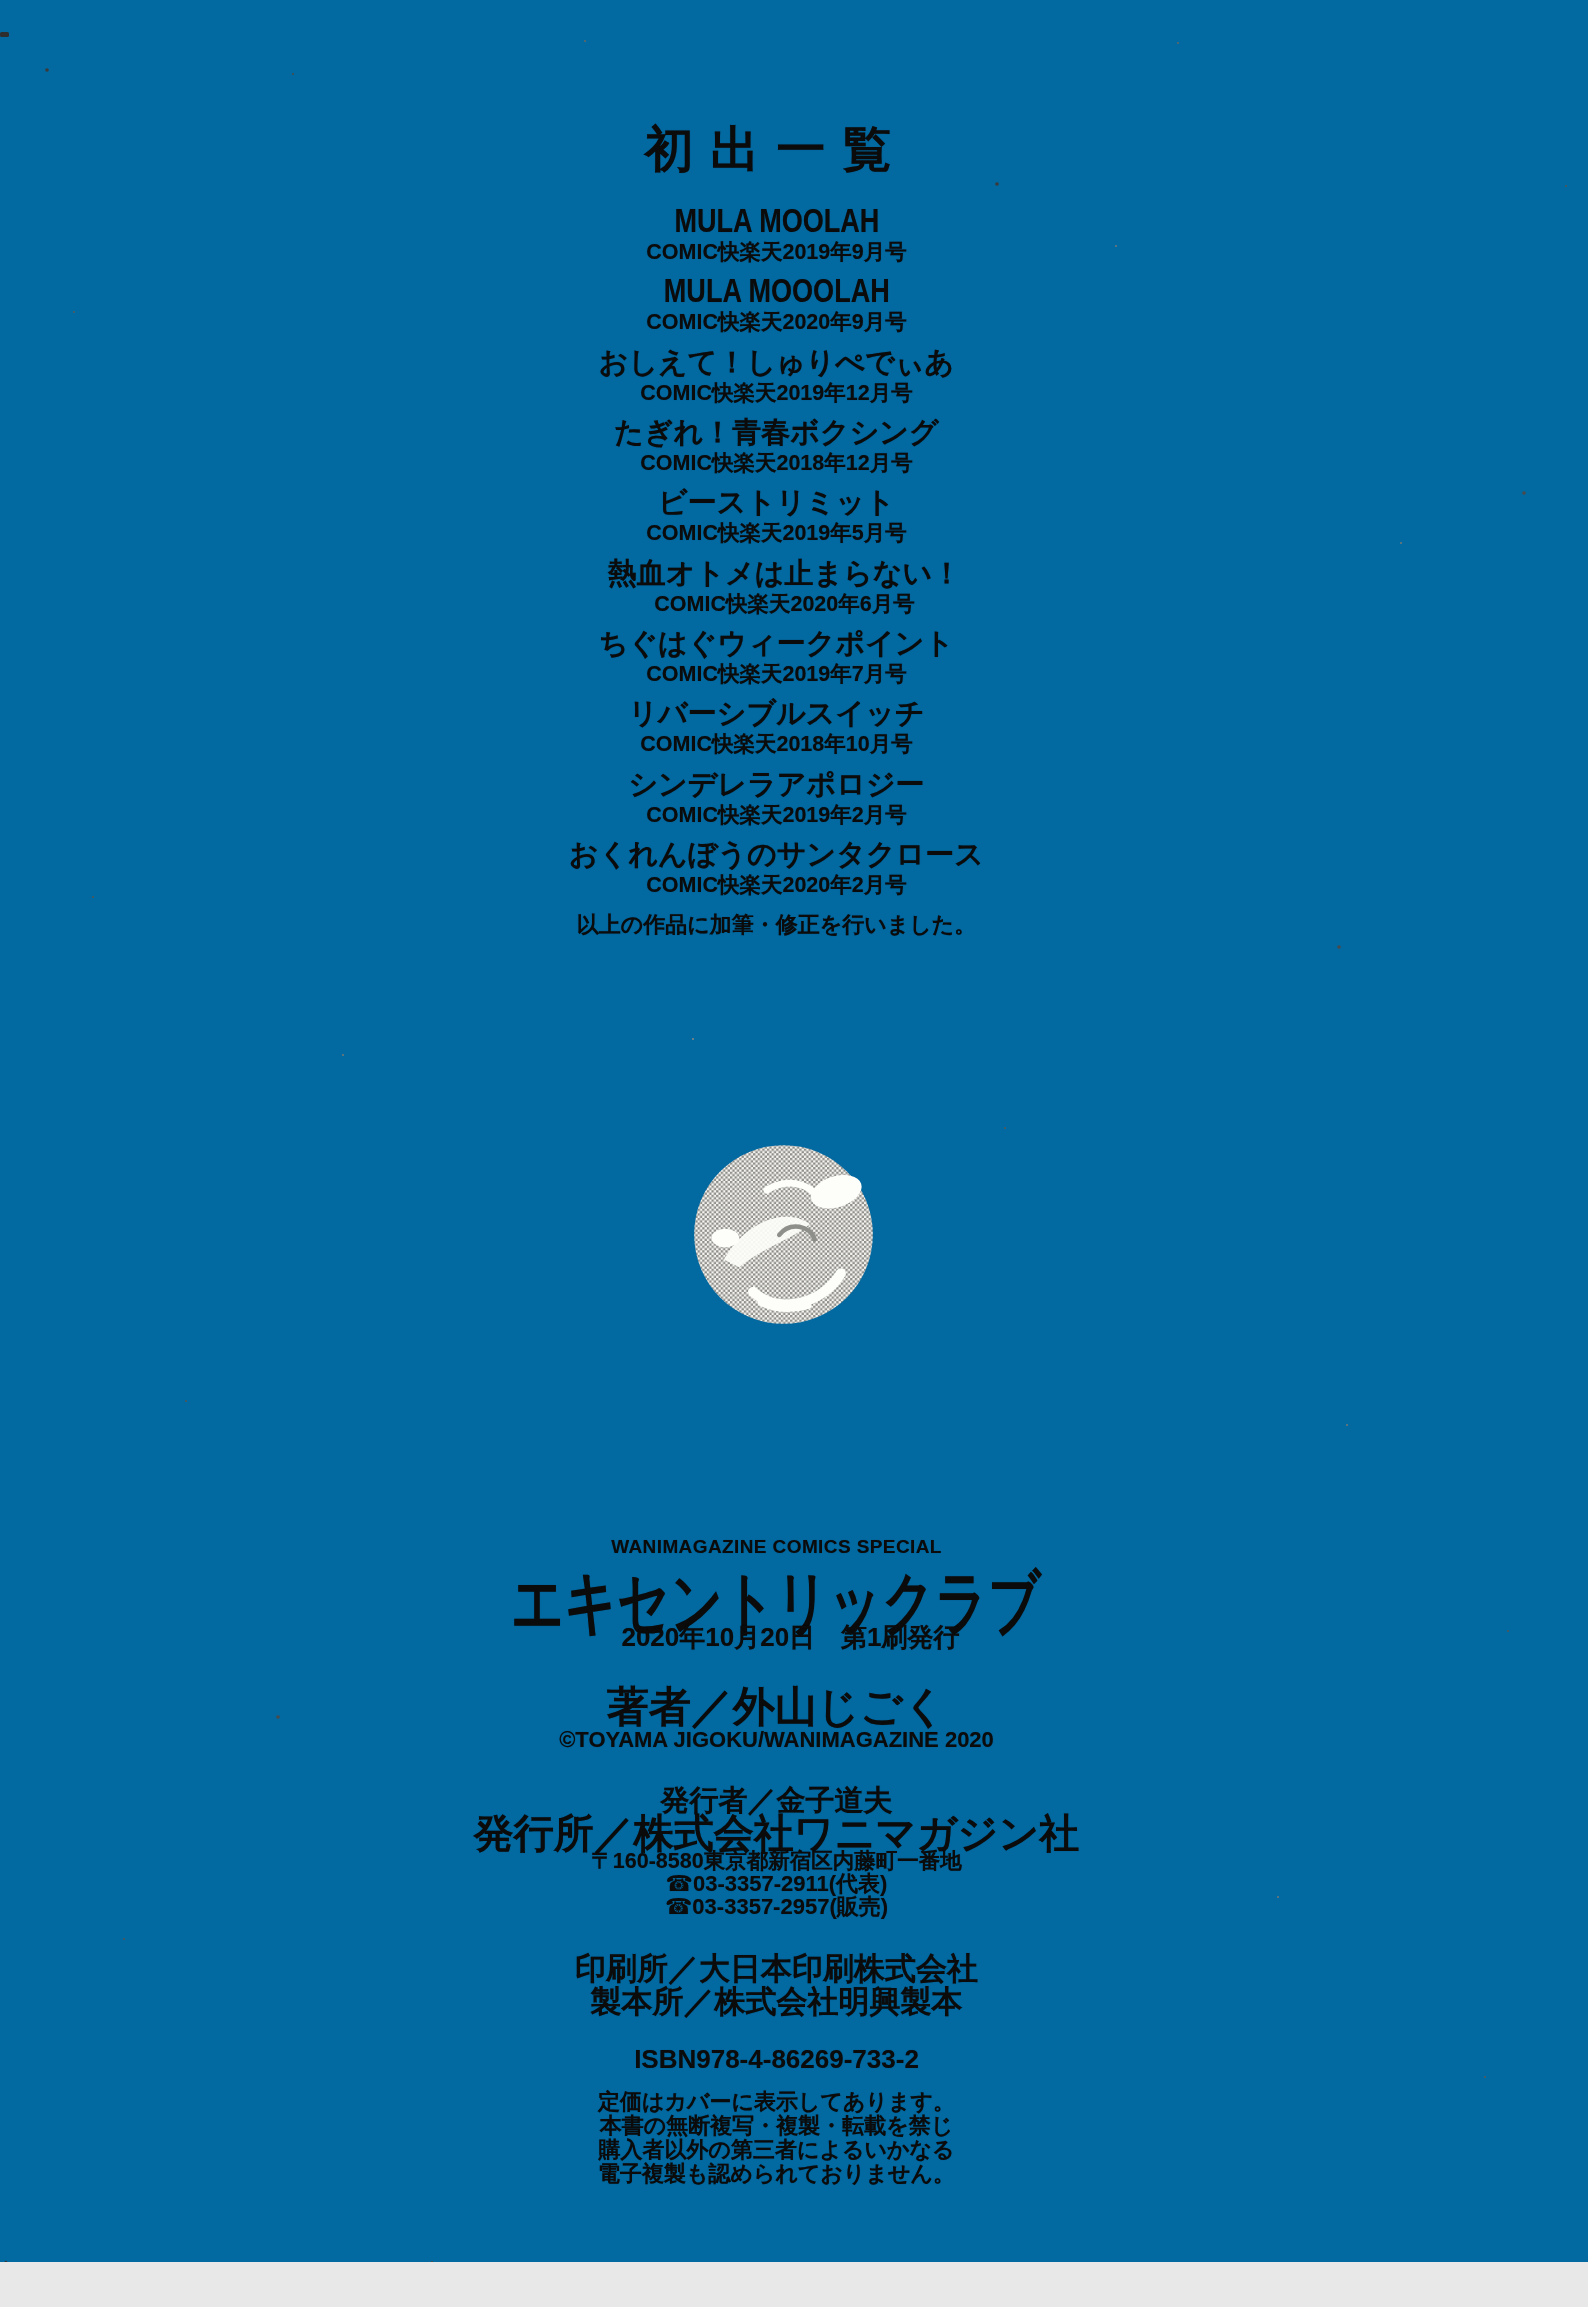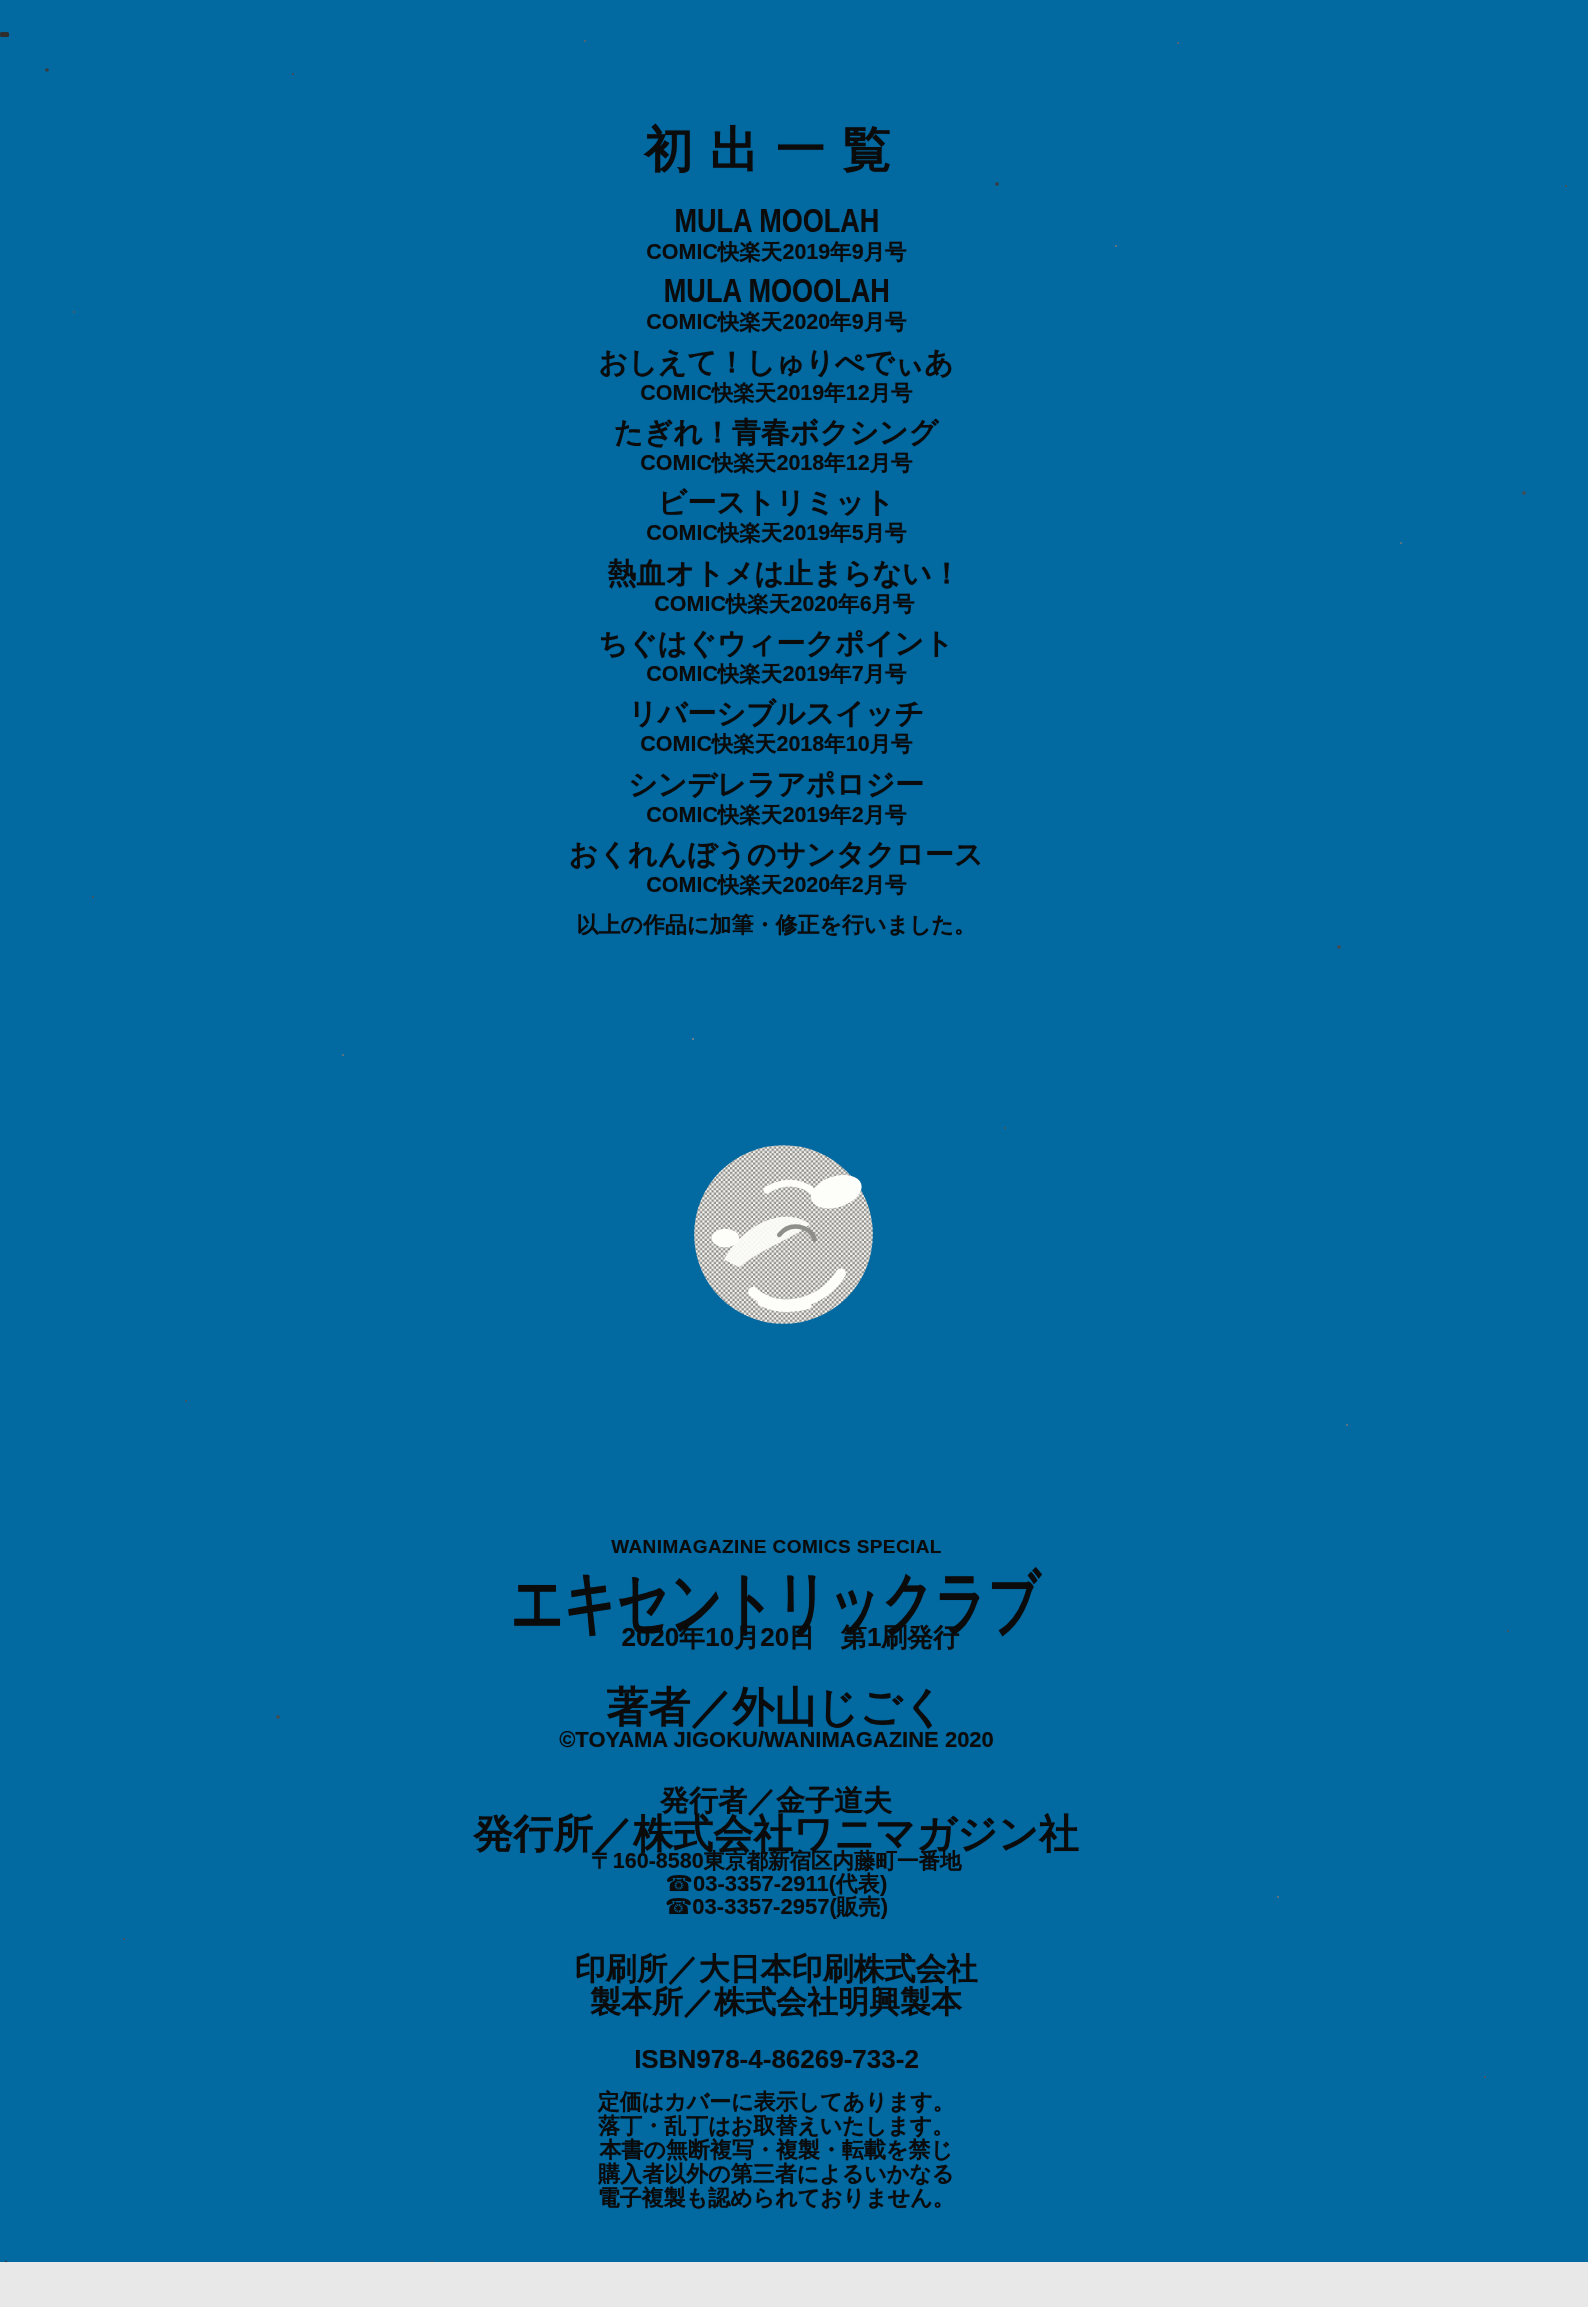--- a/index.html
+++ b/index.html
@@ -167,21 +167,20 @@
   <div class="line tel-sales">☎03-3357-2957(販売)</div>
 
   <div class="line printer">印刷所／大日本印刷株式会社</div>
 
   <div class="line bindery">製本所／株式会社明興製本</div>
 
   <div class="line isbn">ISBN978-4-86269-733-2</div>
 
   <div class="notices" id="notices">
       <div>定価はカバーに表示してあります。</div>
-      <div>落丁・乱丁はお取替えいたします。</div>
       <div>本書の無断複写・複製・転載を禁じ</div>
       <div>購入者以外の第三者によるいかなる</div>
       <div>電子複製も認められておりません。</div>
     </div>
 
   <div class="speck"></div>
   <div class="corner-mark-top"></div>
   <div class="corner-dash-bottom"></div>
   <div class="corner-wedge"></div>
 </div>

